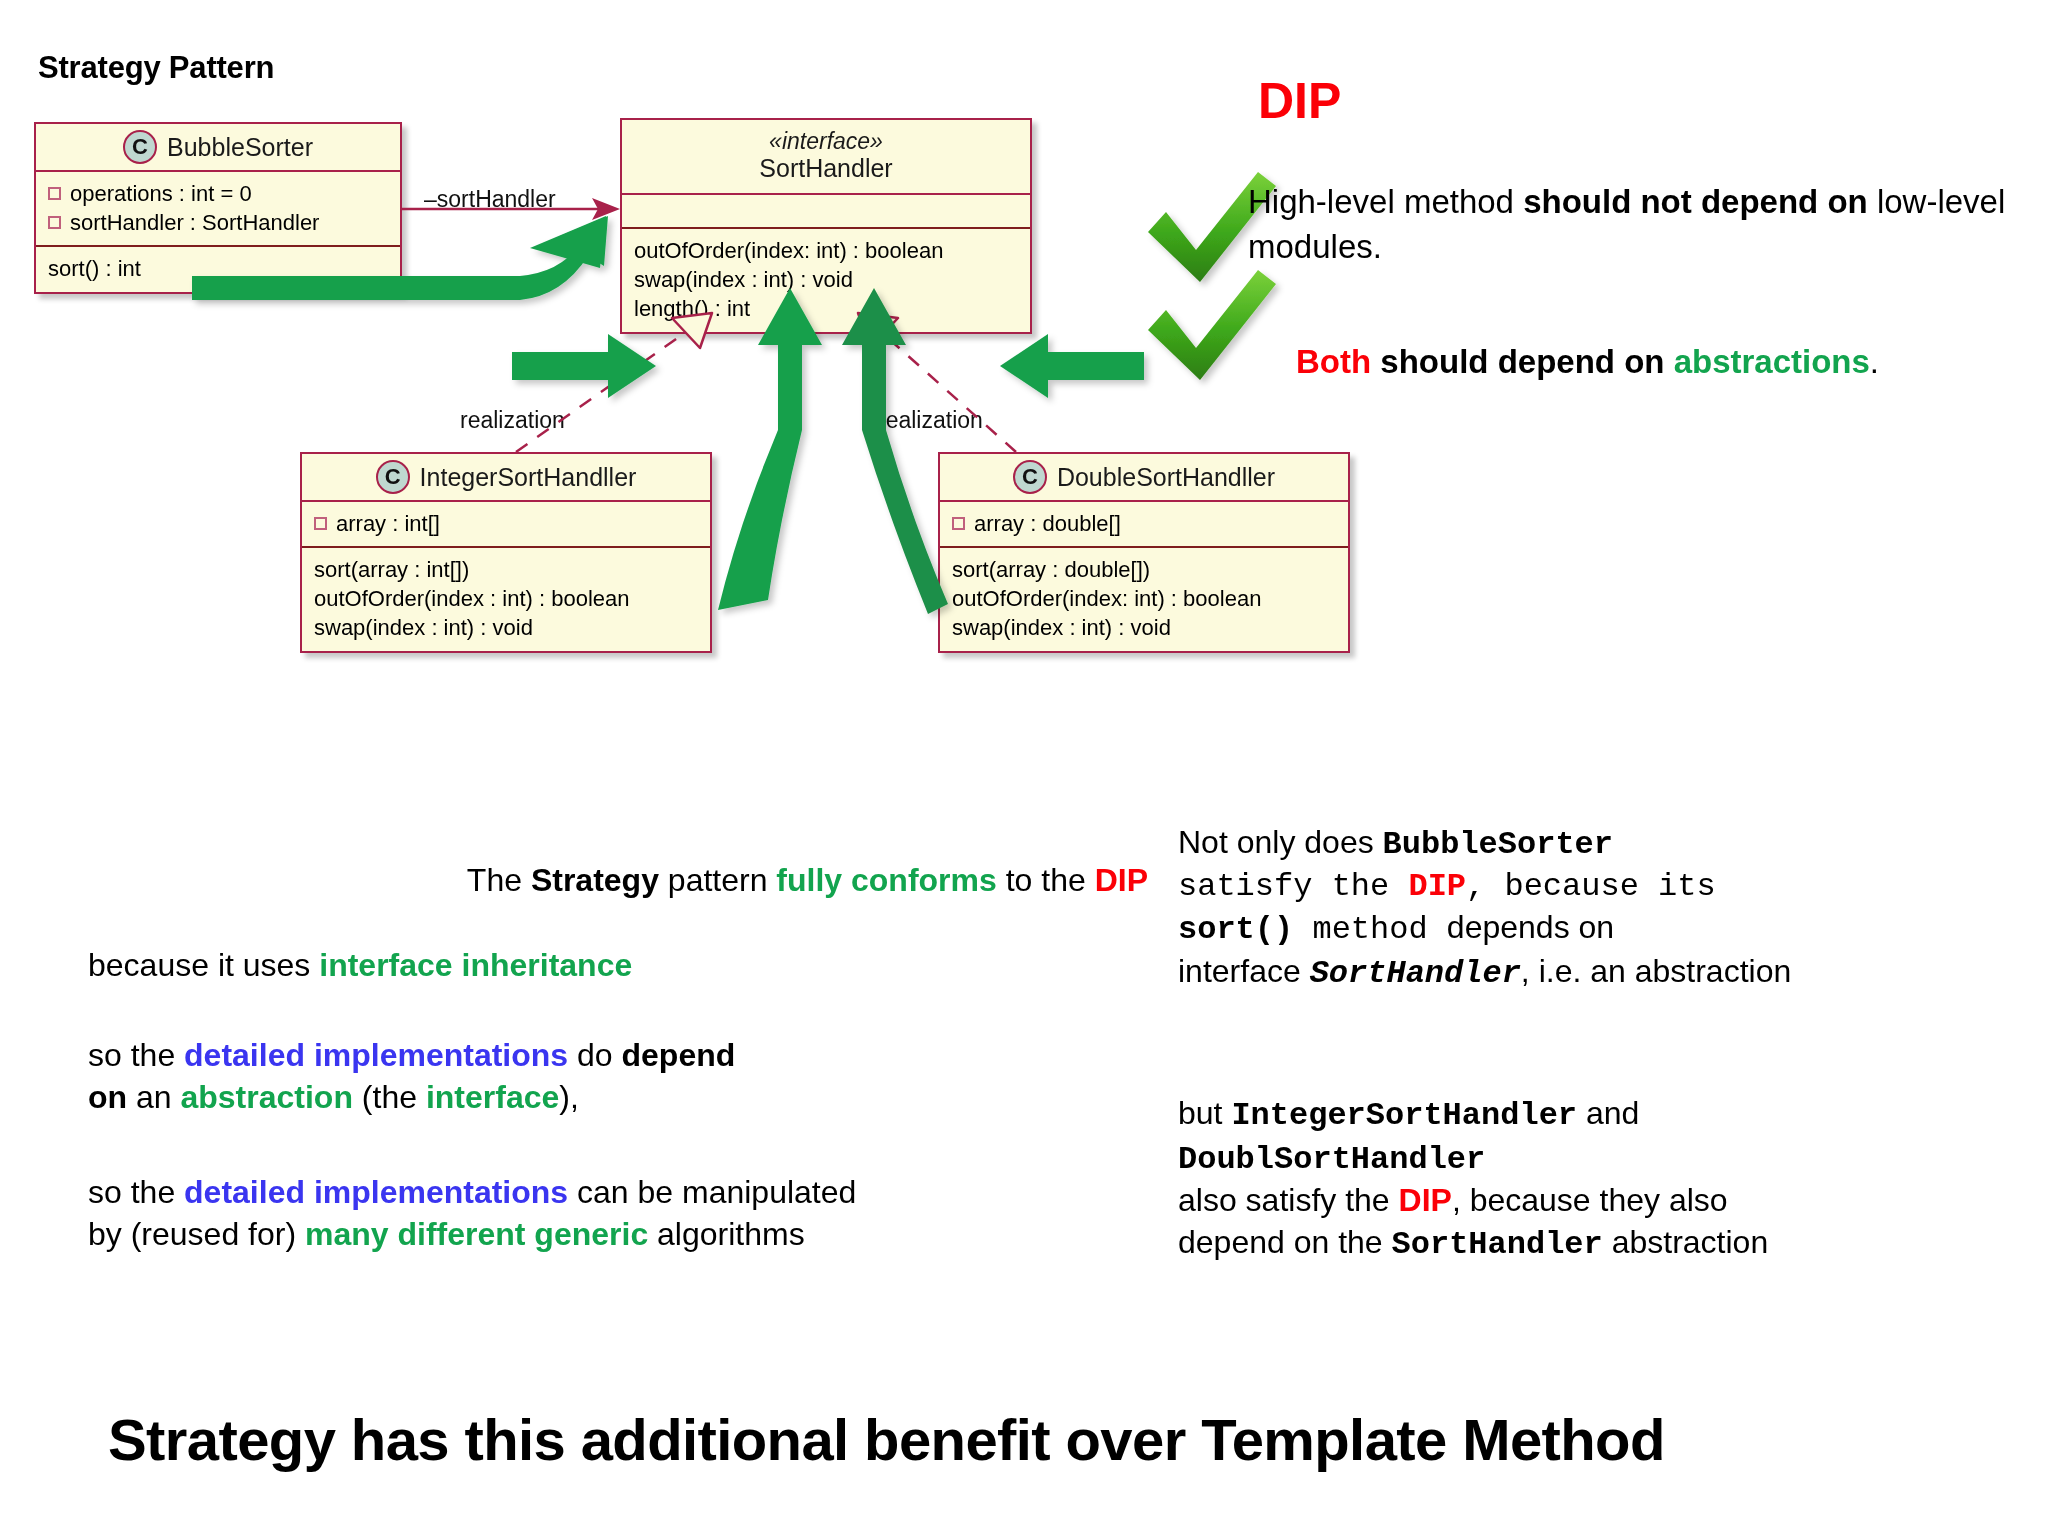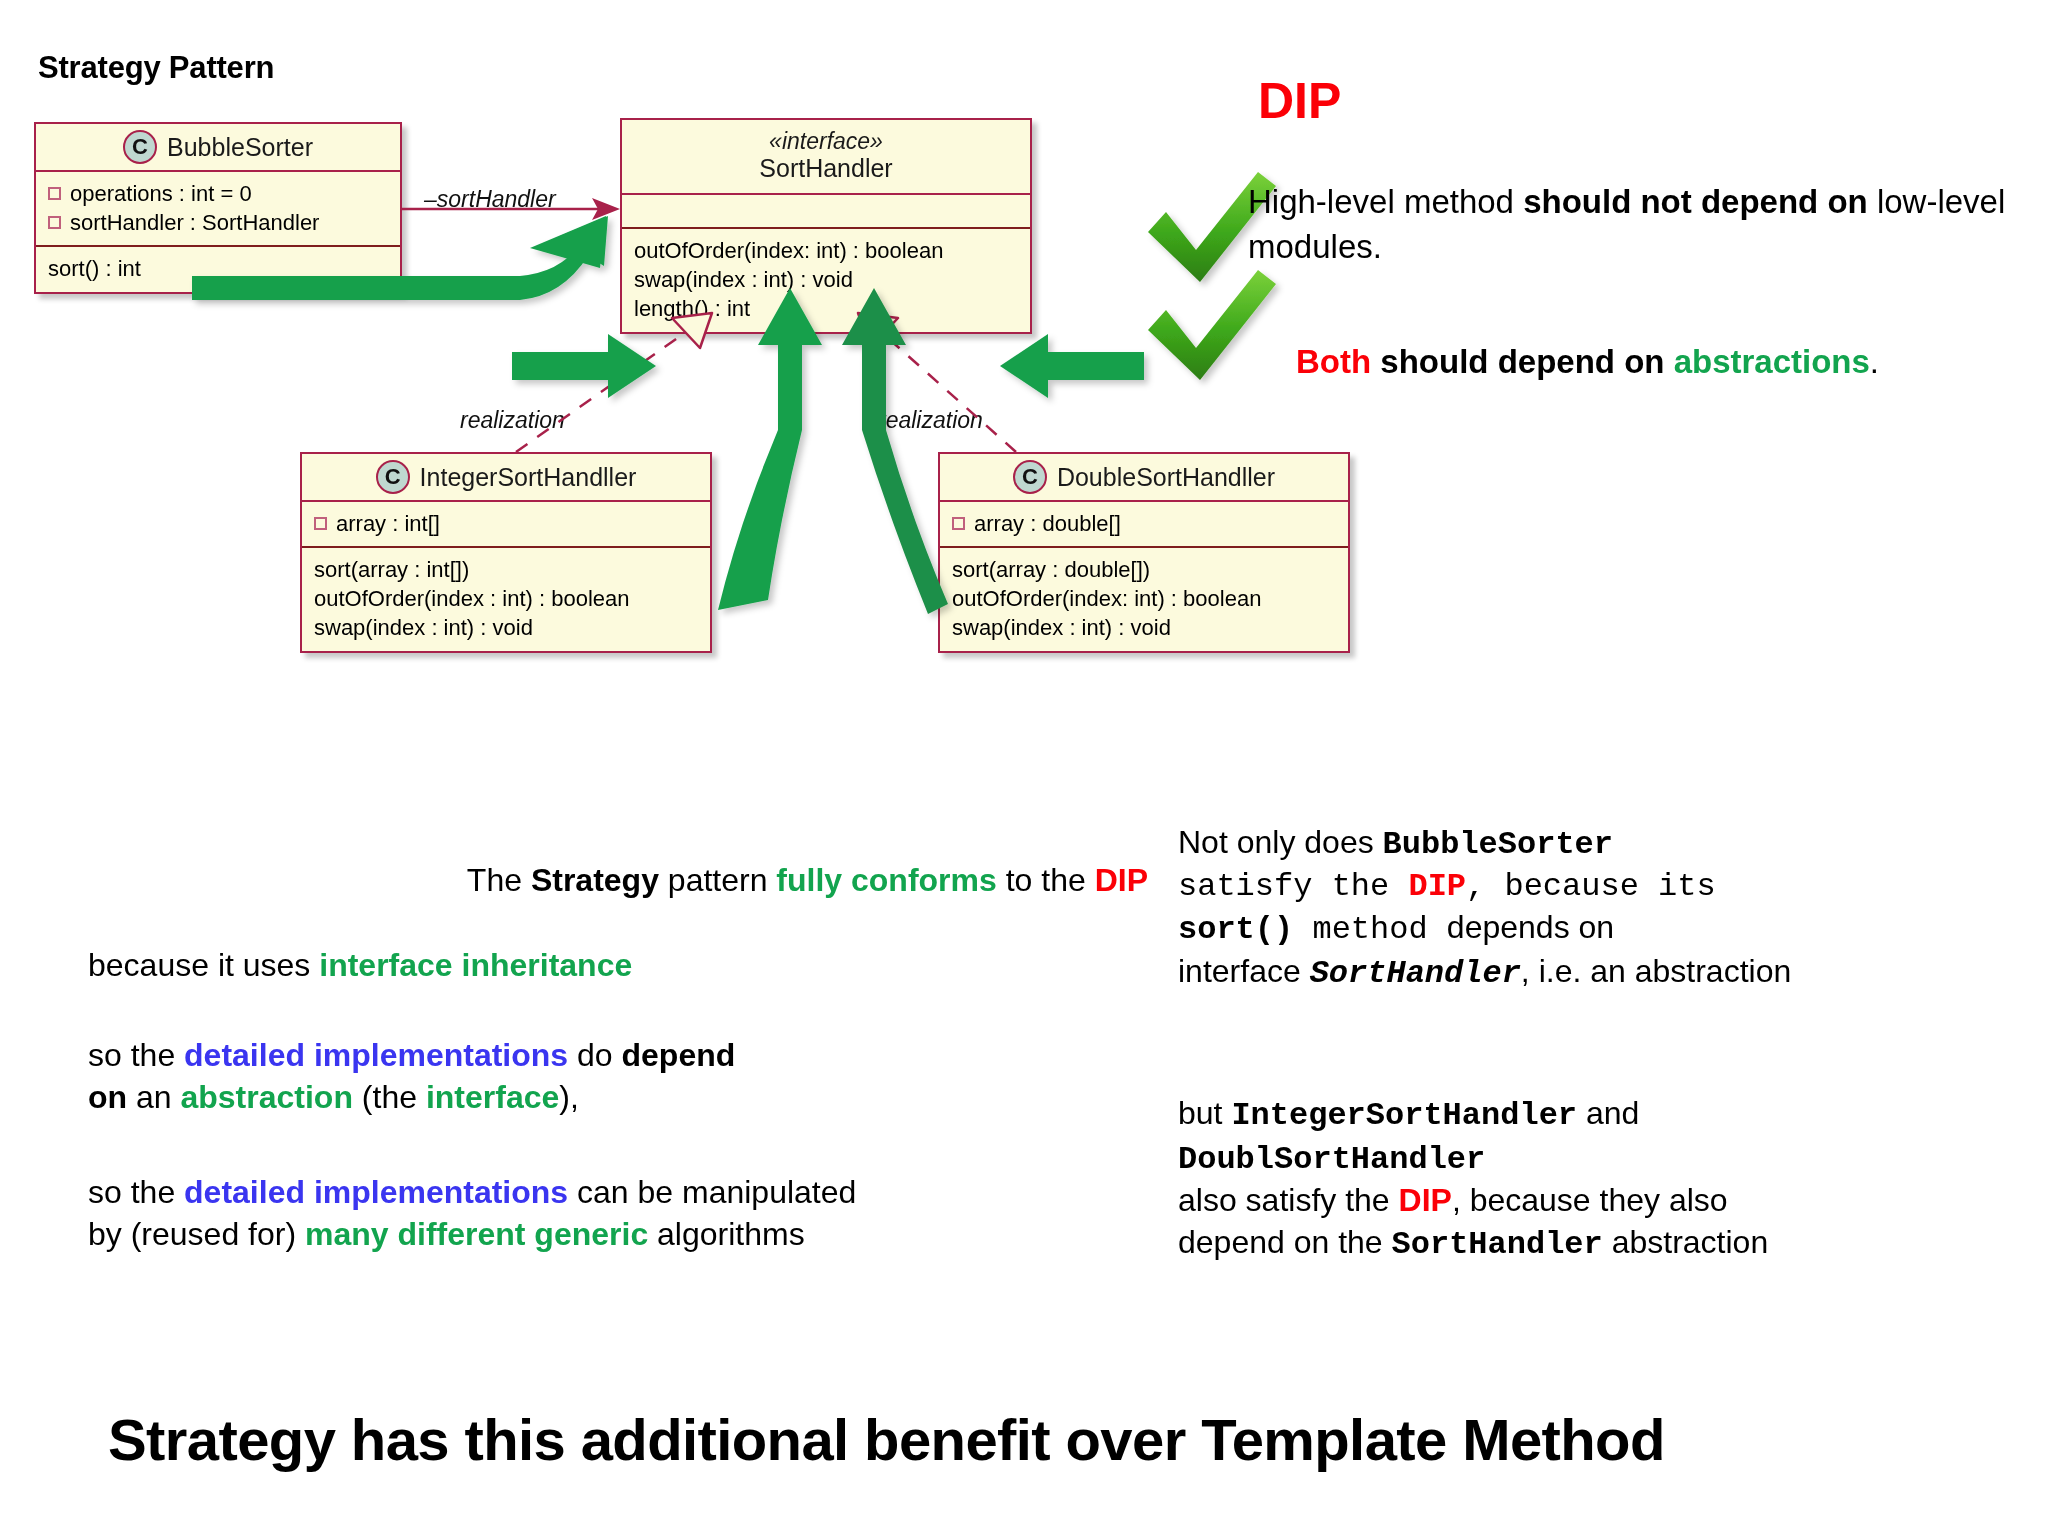--- a/index.html
+++ b/index.html
@@ -65,21 +65,21 @@
     background:transparent; box-sizing:border-box; flex:0 0 auto;
   }
   .uml-ops {
     padding:7px 12px 9px;
     font-size:22px; line-height:1.32;
   }
   .uml-ops div, .uml-attrs div.plain { white-space:nowrap; }
 
   .edge-label {
     position:absolute; font-size:23px; color:#111;
-    font-family:"Liberation Sans", sans-serif; white-space:nowrap;font-style:italic;
+    font-family:"Liberation Sans", sans-serif; white-space:nowrap;
   }
 
   
   .dip-item { position:absolute; display:flex; align-items:flex-start; gap:18px; }
   .dip-text { font-size:33px; line-height:1.35; max-width:810px; }
   .b { font-weight:bold; }
   .red { color:#fb0007; }
   .green { color:#12a44e; }
   .blue { color:#3a35f0; }
 

